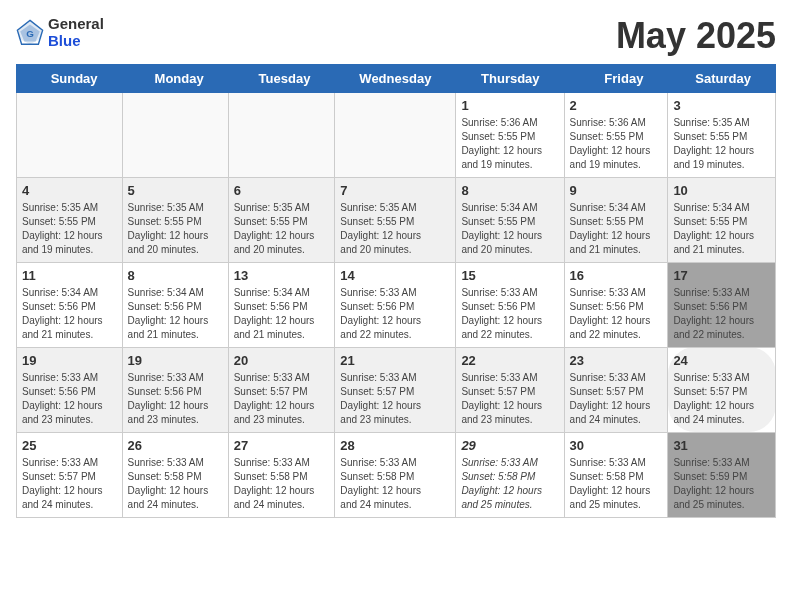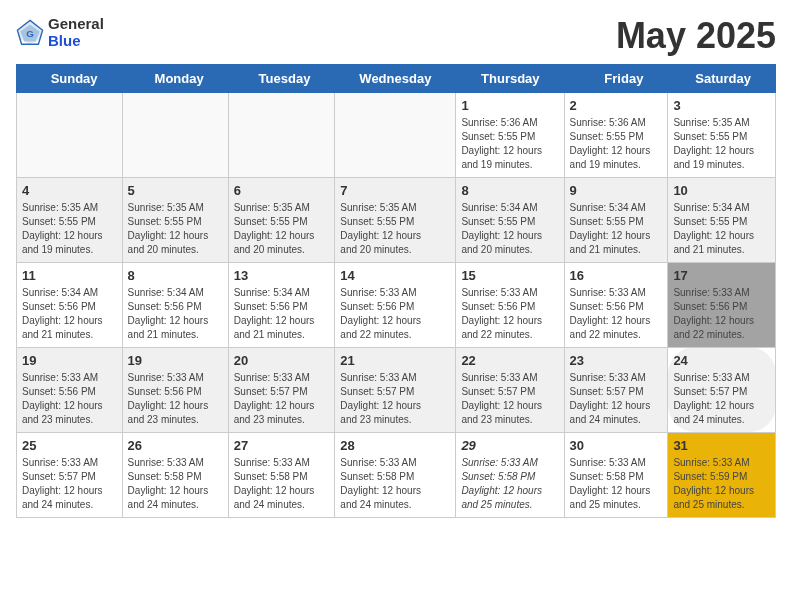--- a/index.html
+++ b/index.html
@@ -339,21 +339,21 @@
 Daylight: 12 hours
 and 25 minutes.</div>
         </td>
         <td style="background: rgb(255, 255, 255);">
           <span class="day-number">30</span>
           <div class="day-info" style="white-space: pre-line;">Sunrise: 5:33 AM
 Sunset: 5:58 PM
 Daylight: 12 hours
 and 25 minutes.</div>
         </td>
-        <td style="background: #eab308;">
+        <td style="background: #a3a3a3;">
           <span class="day-number">31</span>
           <div class="day-info" style="white-space: pre-line;">Sunrise: 5:33 AM
 Sunset: 5:59 PM
 Daylight: 12 hours
 and 25 minutes.</div>
         </td>
       </tr>
     </tbody>
 </table>
 

